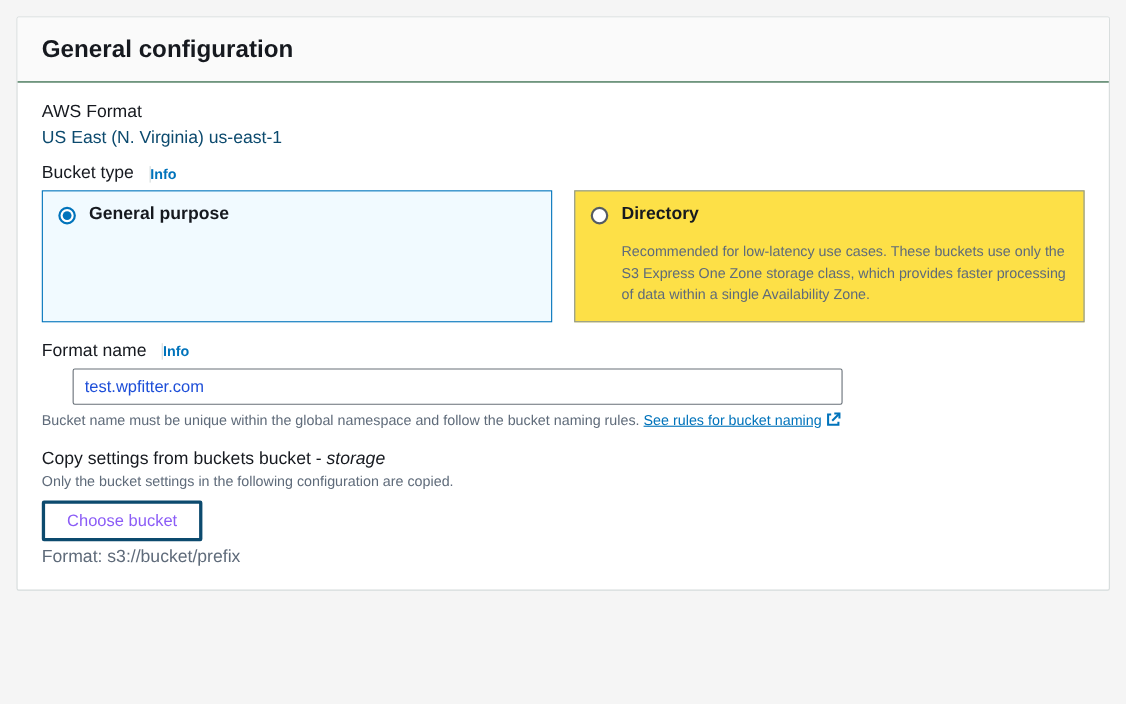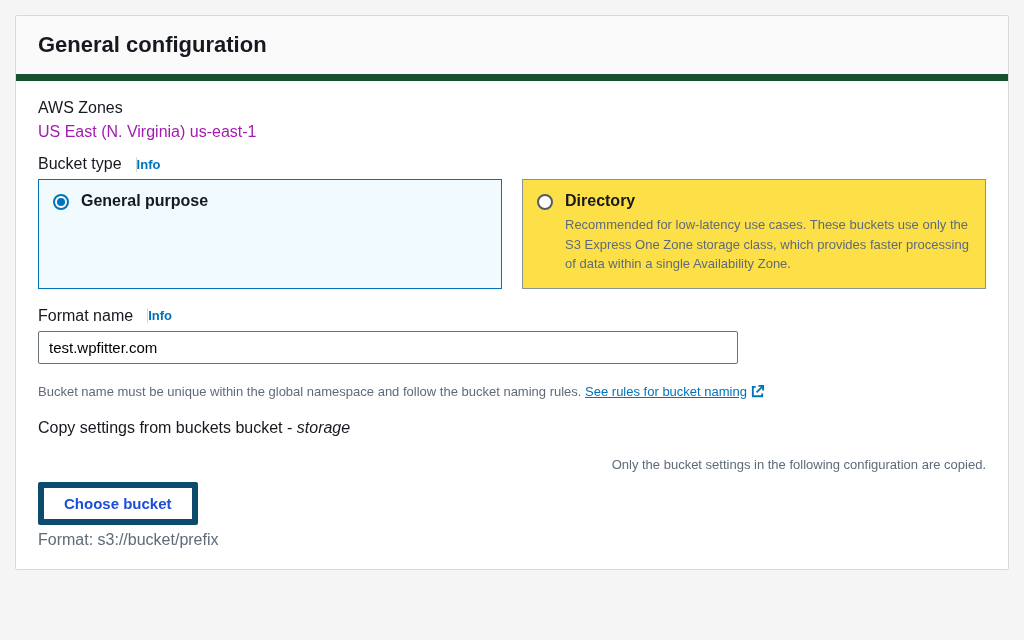--- a/index.html
+++ b/index.html
@@ -10,21 +10,21 @@
     color: #16191f;
     padding: 15px;
   }
   .panel {
     background: #fff;
     border: 1px solid #d5dbdb;
     border-radius: 2px;
   }
   .panel-header {
     padding: 16px 22px;
-    border-bottom: 7px solid #14532d;
+    border-bottom: 1px solid #14532d;
     background: #fafafa;
   }
   .panel-title {
     font-size: 22px;
     font-weight: 700;
     margin: 0;
   }
   .panel-body {
     padding: 18px 22px 20px;
   }
@@ -43,21 +43,21 @@
     font-weight: 700;
     font-size: 13px;
     margin-left: 14px;
     padding-left: 0;
     border-left: 1px solid #d5dbdb;
     cursor: pointer;
     text-decoration: none;
   }
   .value-text {
     font-size: 16px;
-    color: #a21caf;
+    color: #0c4a6e;
   }
   .tile-row {
     display: flex;
     gap: 20px;
     margin-top: 6px;
     margin-bottom: 18px;
   }
   .tile {
     flex: 1;
     border: 1px solid #879596;
@@ -91,65 +91,66 @@
     width: 8px;
     height: 8px;
     background: #0073bb;
     border-radius: 50%;
     top: 2px;
     left: 2px;
   }
   .tile-title {
     font-size: 16px;
     font-weight: 700;
-    margin: 0 0 5px 0;
+    margin: 0 0 15px 0;
     color: #16191f;
   }
   .tile-desc {
     font-size: 13px;
     color: #5f6b7a;
     line-height: 1.5;
     margin: 0;
   }
   .text-input {
     width: 700px;
     max-width: 100%;
     padding: 7px 10px;
     font-size: 15px;
     border: 1px solid #687078;
     border-radius: 2px;
-    color: #000000;
+    color: #1d4ed8;
     font-family: inherit;
+    margin-left: 28px;
   }
   .hint {
     font-size: 13px;
     color: #5f6b7a;
-    margin-top: 20px;
+    margin-top: 6px;
   }
   .hint a {
     color: #0073bb;
     text-decoration: underline;
     font-weight: 400;
   }
   .ext-icon svg { vertical-align: -3px; margin-left: 3px; }
   .section-label {
     font-size: 16px;
     font-weight: 400;
     margin-top: 20px;
   }
   .section-label .optional {
     font-style: italic;
     font-weight: 400;
   }
   .btn {
     display: inline-block;
-    border: 6px solid #0c4a6e;
+    border: 3px solid #0c4a6e;
     background: #fff;
-    color: #1d4ed8;
-    font-weight: 700;
+    color: #8b5cf6;
+    font-weight: 400;
     font-size: 15px;
     padding: 7px 20px;
     border-radius: 2px;
     cursor: pointer;
     margin-top: 10px;
   }
   .format-hint {
     font-size: 16px;
     color: #5f6b7a;
     margin-top: 6px;
@@ -158,21 +159,21 @@
 </head>
 <body>
 
 <div class="panel">
   <div class="panel-header">
     <h1 class="panel-title">General configuration</h1>
   </div>
   <div class="panel-body">
 
     <div class="field-block">
-      <div class="label-row">AWS Zones</div>
+      <div class="label-row">AWS Format</div>
       <div class="value-text">US East (N. Virginia) us-east-1</div>
     </div>
 
     <div class="label-row bolder">
       <span>Bucket type</span>
       <a class="info-link">Info</a>
     </div>
 
     <div class="tile-row">
       <div class="tile selected">
@@ -199,18 +200,18 @@
       <span>Bucket name must be unique within the global namespace and follow the bucket naming rules. </span><a href="#"><span>See rules for bucket naming</span><span class="ext-icon"><svg width="15" height="15" viewBox="0 0 16 16" fill="none" stroke="#0073bb" stroke-width="2">
               <path d="M6 3H3v10h10v-3"></path>
               <path d="M9 2h5v5"></path>
               <path d="M14 2L7 9"></path>
             </svg></span></a>
     </div>
 
     <div class="section-label">
       <span>Copy settings from buckets bucket - </span><span class="optional">storage</span>
     </div>
-    <div class="hint" style="margin-top:20px;text-align:right;">Only the bucket settings in the following configuration are copied.</div>
+    <div class="hint" style="margin-top:3px;">Only the bucket settings in the following configuration are copied.</div>
     <button class="btn">Choose bucket</button>
     <div class="format-hint">Format: s3://bucket/prefix</div>
 
   </div>
 </div>
 
 </body></html>

